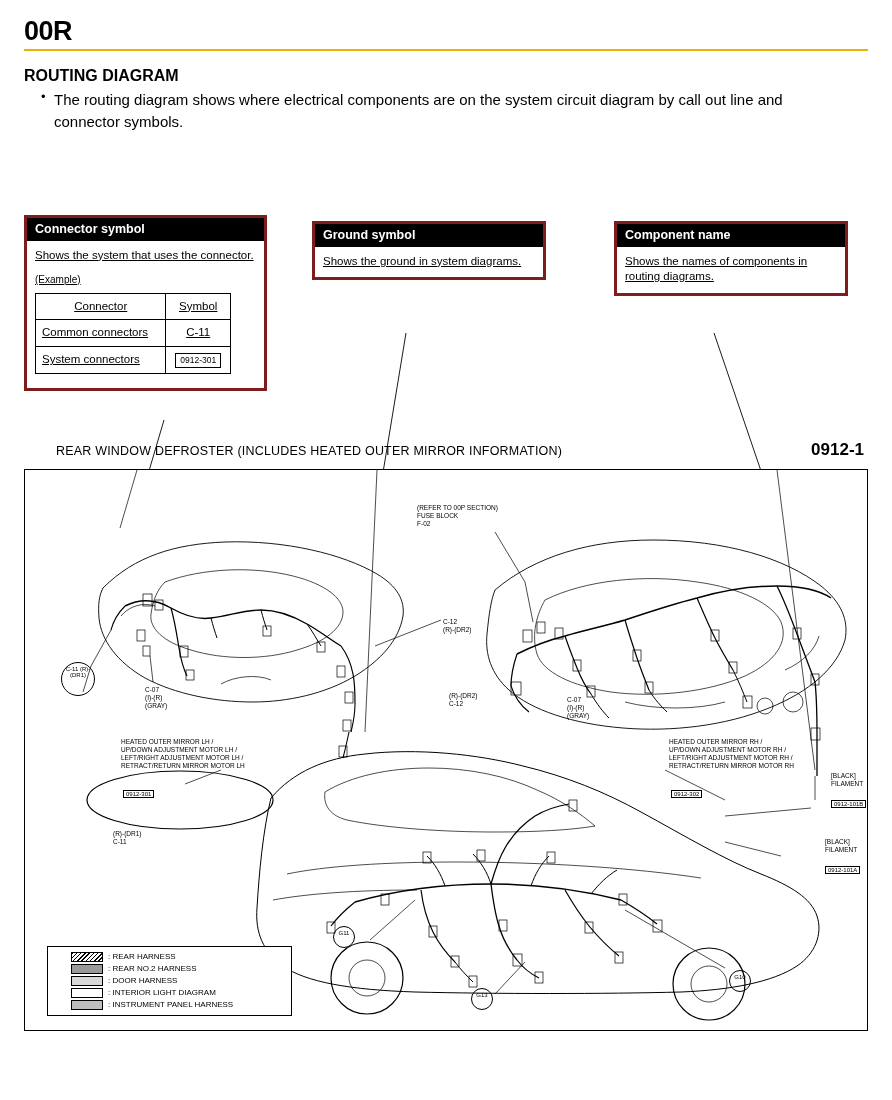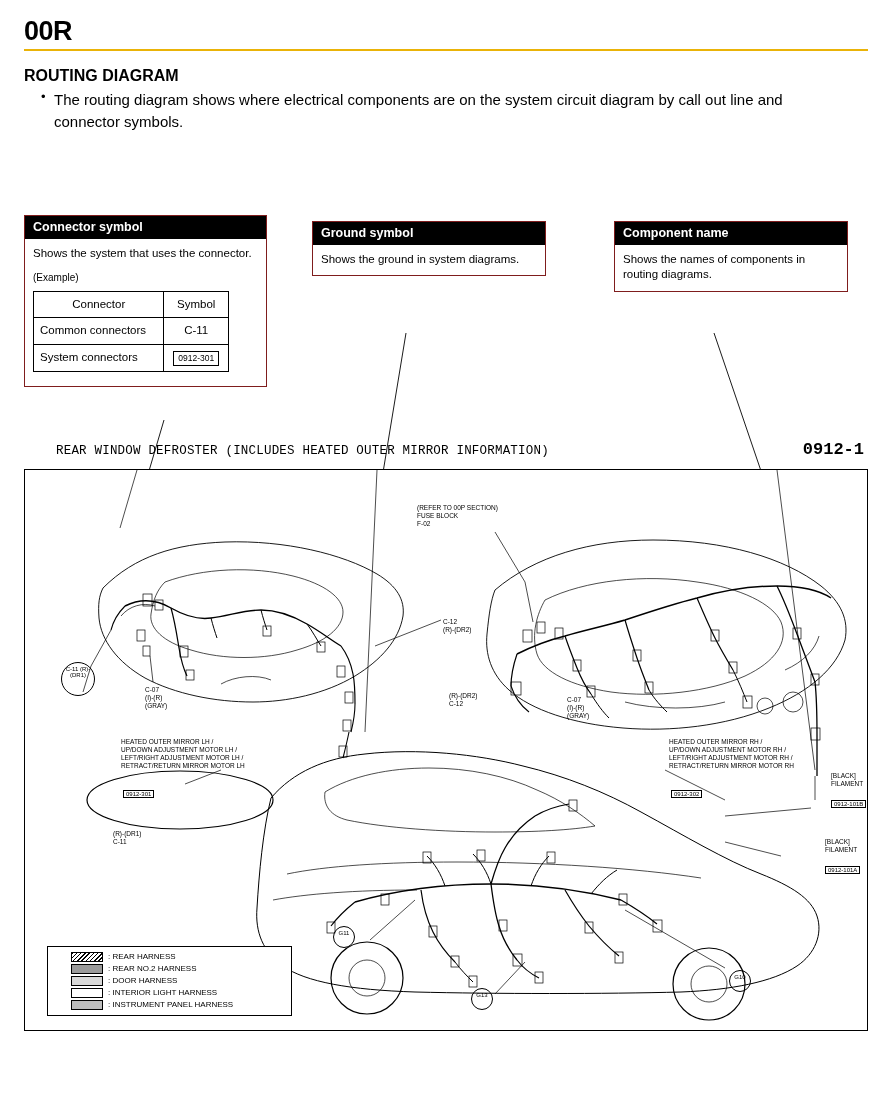--- a/index.html
+++ b/index.html
@@ -73,23 +73,24 @@
   }
 
   
   .callouts {
     position: relative;
     height: 215px;
     margin-top: 82px;
   }
   .callout {
     position: absolute;
-    border: 1px solid #7f1d1d;
+    border: 3px solid #7f1d1d;
     background: #fff;
     box-sizing: border-box;
+    text-decoration: underline;
   }
   .callout-head {
     background: #000;
     color: #fff;
     font-size: 12.5px;
     font-weight: bold;
     padding: 4px 8px 5px 8px;
   }
   .callout-body {
     font-size: 11.5px;
@@ -123,21 +124,20 @@
     font-size: 8.5px;
     padding: 1px 4px;
     background: #fff;
   }
 
   
   .diagram-caption-row {
     position: relative;
     margin-top: 14px;
     height: 22px;
-    font-family: Liberation Mono, monospace;
   }
   .diagram-caption {
     position: absolute;
     left: 32px;
     top: 0;
     font-size: 12.5px;
     letter-spacing: 0.2px;
   }
   .diagram-number {
     position: absolute;
@@ -494,21 +494,21 @@
       <div class="legend-row">
         <span class="swatch sw-2"></span>
         <span>: REAR NO.2 HARNESS</span>
       </div>
       <div class="legend-row">
         <span class="swatch sw-3"></span>
         <span>: DOOR HARNESS</span>
       </div>
       <div class="legend-row">
         <span class="swatch sw-4"></span>
-        <span>: INTERIOR LIGHT HARNESS</span>
+        <span>: INTERIOR LIGHT DIAGRAM</span>
       </div>
       <div class="legend-row">
         <span class="swatch sw-5"></span>
         <span>: INSTRUMENT PANEL HARNESS</span>
       </div>
     </div>
 
   </div>
 </div>
 

